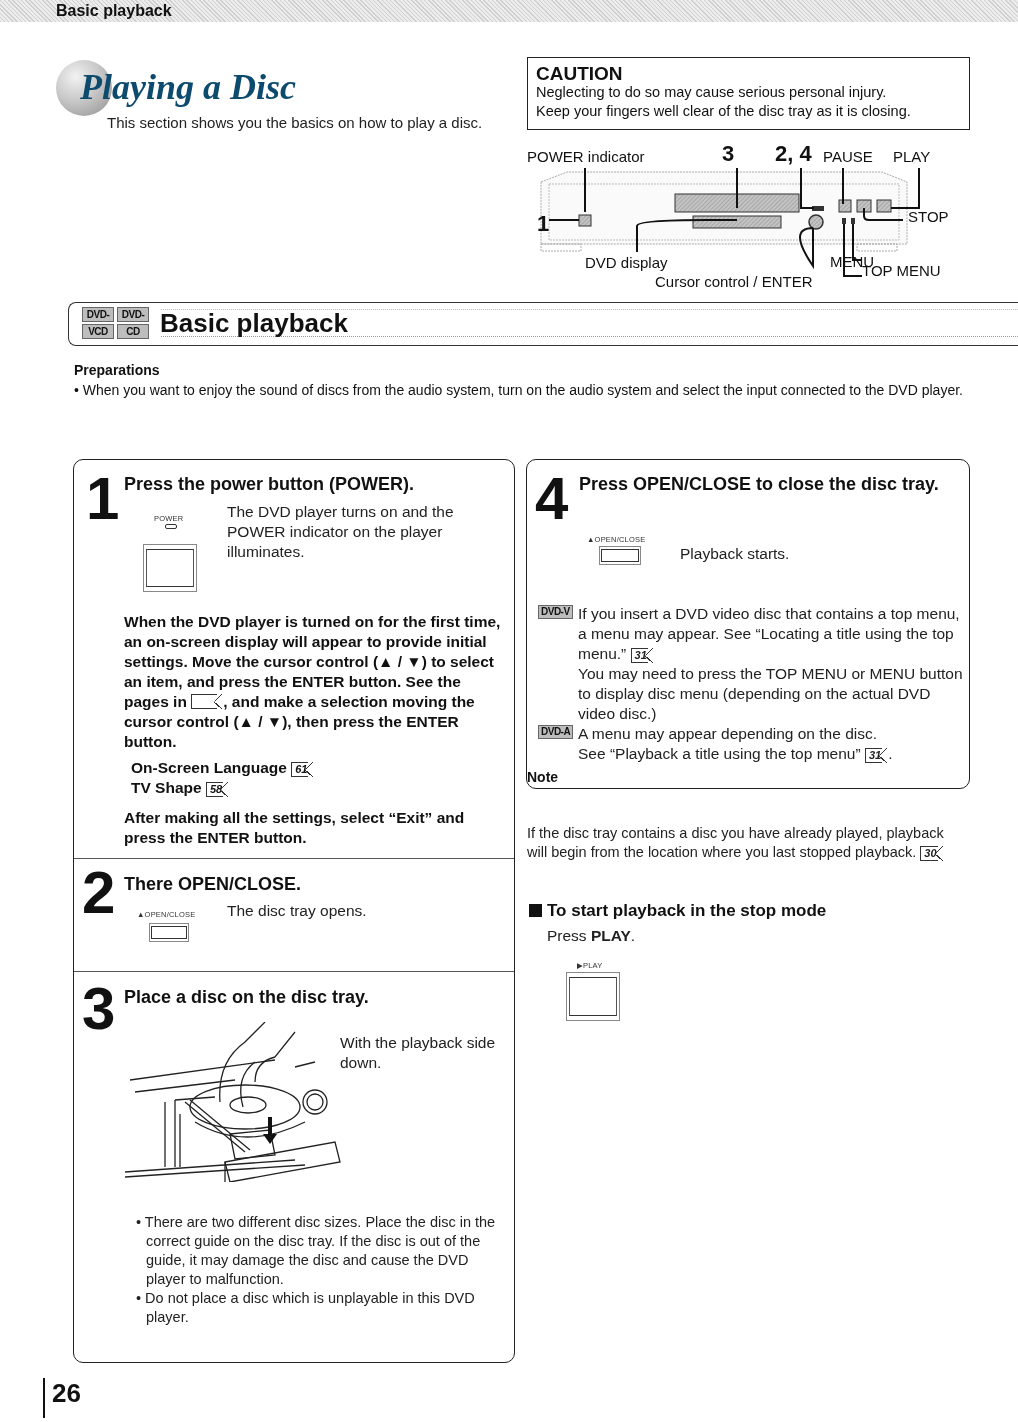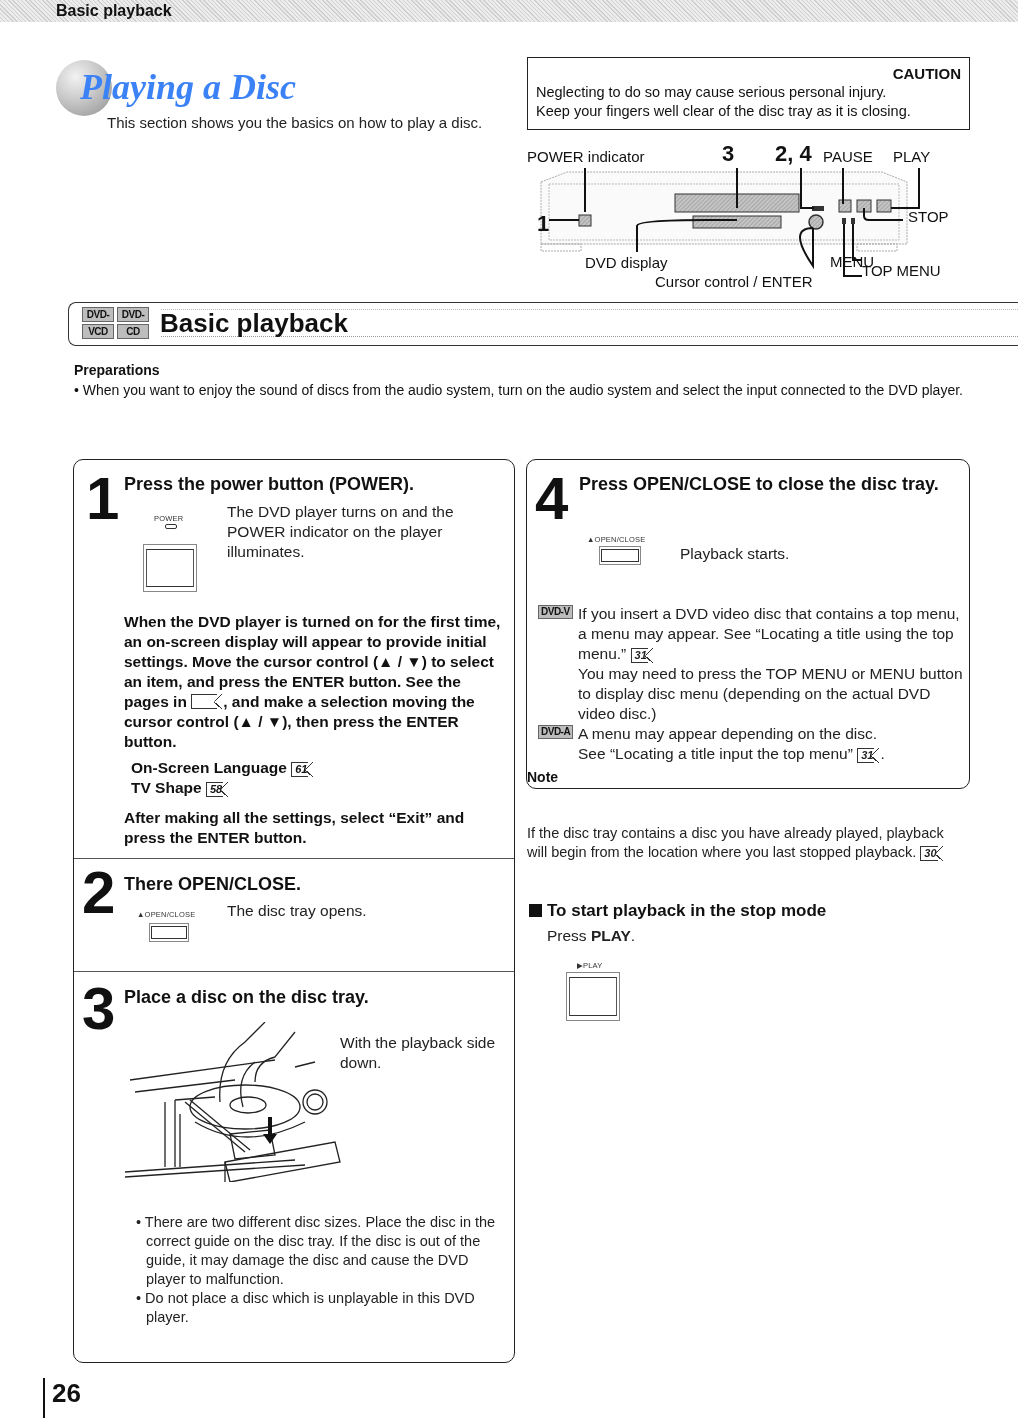--- a/index.html
+++ b/index.html
@@ -3,24 +3,24 @@
 <meta charset="utf-8">
 <style>
   * { box-sizing: border-box; margin: 0; padding: 0; }
   body { width: 1018px; height: 1422px; background: #fff; color: #111; font-family: "Liberation Sans", sans-serif; position: relative; overflow: hidden; }
   .abs { position: absolute; }
   .topbar { left: 0; top: 0; width: 1018px; height: 22px;
     background: repeating-linear-gradient(45deg, #cfcfcf 0 1px, #ececec 1px 3px); }
   .topbar-label { left: 56px; top: 2px; font-size: 16px; font-weight: bold; color: #111; }
   .title-ball { left: 56px; top: 60px; width: 56px; height: 56px; border-radius: 50%;
     background: radial-gradient(circle at 35% 30%, #f2f2f2 0%, #c8c8c8 45%, #8e8e8e 100%); }
-  .page-title { left: 80px; top: 66px; font-family: "Liberation Serif", serif; font-style: italic; font-weight: bold; font-size: 36px; color: #3b82f6; }
+  .page-title { left: 80px; top: 66px; font-family: "Liberation Serif", serif; font-style: italic; font-weight: bold; font-size: 36px; color: #0c4a6e; }
   .page-subtitle { left: 107px; top: 114px; font-size: 15px; color: #222; }
   .caution { left: 527px; top: 57px; width: 443px; height: 73px; border: 1.5px solid #222; padding: 6px 8px; font-size: 14.5px; line-height: 19px; }
-  .caution b { display: block; font-size: 15px; text-align: right; }
+  .caution b { display: block; font-size: 19px; }
   .diag-label { font-size: 15px; color: #111; white-space: nowrap; }
   .diag-num { font-size: 22px; font-weight: bold; color: #111; }
   .section-head { left: 68px; top: 302px; width: 960px; height: 44px; border: 1.2px solid #333; border-right: none; border-radius: 8px 0 0 8px; }
   .section-head .dots { position: absolute; left: 92px; right: 0; bottom: 8px; border-bottom: 1px dotted #999; }
   .section-head .dots2 { position: absolute; left: 92px; right: 0; top: 6px; border-top: 1px dotted #bbb; }
   .disc-badge { display: inline-block; background: #bdbdbd; border: 1px solid #666; font-family: "Liberation Sans Narrow","Liberation Sans", sans-serif; font-size: 10px; font-weight: bold; line-height: 12px; padding: 0 2px; color: #111; letter-spacing: -0.5px; }
   .badges { left: 82px; top: 307px; width: 70px; display: grid; grid-template-columns: 32px 32px; gap: 2px 3px; }
   .badges .disc-badge { text-align: center; height: 15px; line-height: 14px; }
   .section-title { left: 160px; top: 308px; font-size: 26px; font-weight: bold; }
   .prep-title { left: 74px; top: 362px; font-size: 14px; font-weight: bold; }
@@ -204,21 +204,21 @@
 
 <span class="abs disc-badge" style="left:538px;top:605px">DVD-V</span>
 <div class="abs body-text" style="left:578px;top:604px;width:385px">
   <span>If you insert a DVD video disc that contains a top menu, a menu may appear. See “Locating a title using the top menu.”</span>
   <span class="pref">31</span><br>
   <span>You may need to press the TOP MENU or MENU button to display disc menu (depending on the actual DVD video disc.)</span>
 </div>
 <span class="abs disc-badge" style="left:538px;top:725px">DVD-A</span>
 <div class="abs body-text" style="left:578px;top:724px;width:385px">
   <span>A menu may appear depending on the disc.</span><br>
-  <span>See “Locating a title input the top menu”</span>
+  <span>See “Playback a title using the top menu”</span>
   <span class="pref">31</span>.
 </div>
 
 <div class="abs note-title" style="left:527px;top:769px">Note</div>
 <div class="abs note-text" style="left:527px;top:824px;width:440px">
   <span>If the disc tray contains a disc you have already played, playback will begin from the location where you last stopped playback.</span>
   <span class="pref">30</span>
 </div>
 
 <div class="abs" style="left:529px;top:904px;width:13px;height:13px;background:#111"></div>

